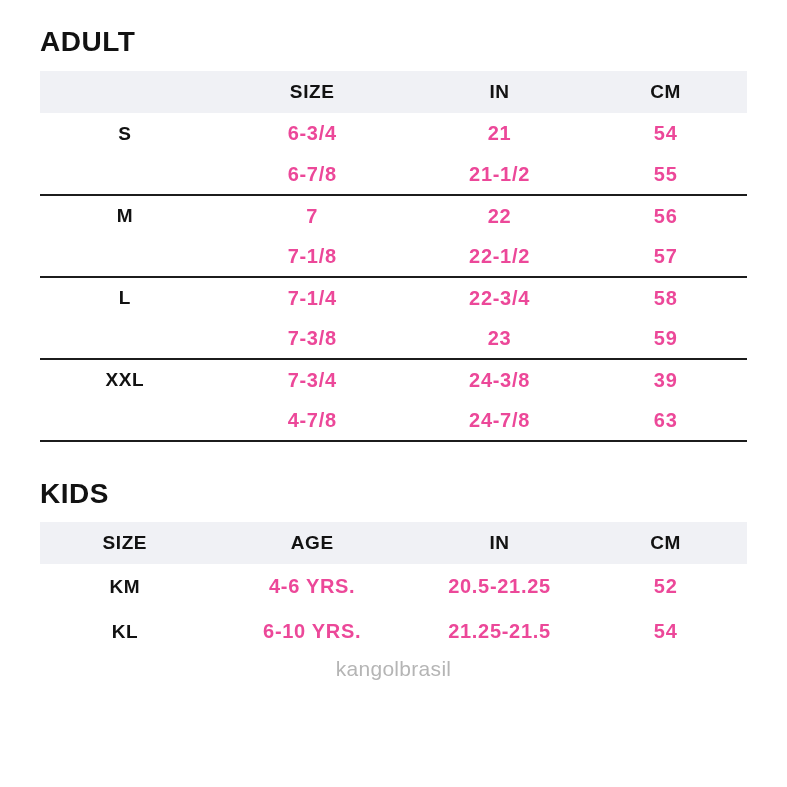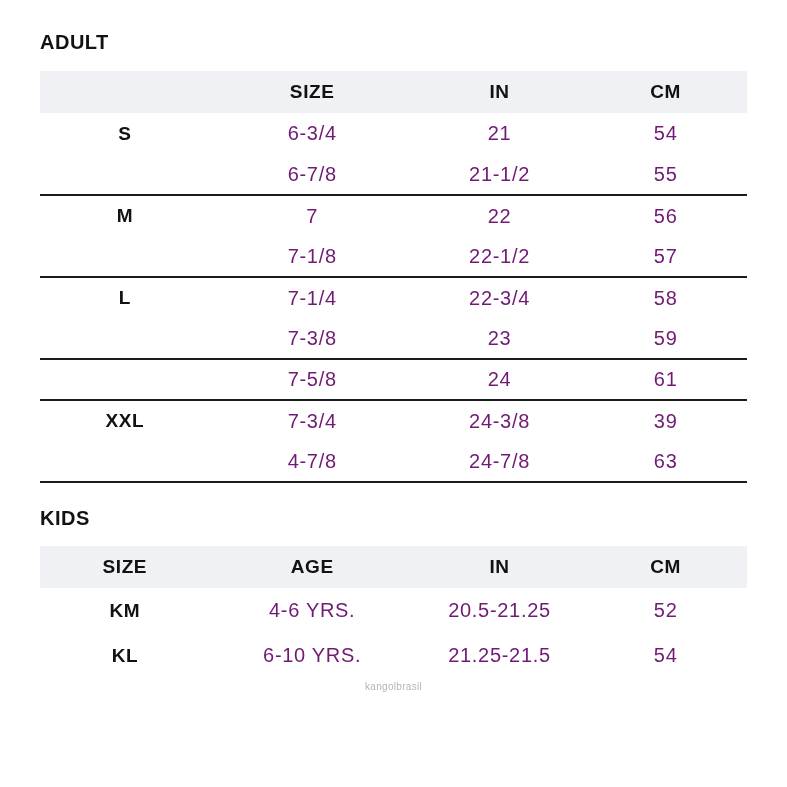--- a/index.html
+++ b/index.html
@@ -10,29 +10,29 @@
   }
   body {
     width: 787px;
     height: 787px;
     overflow: hidden;
   }
   .wrap {
     padding: 0 40px;
   }
   .section-title {
-    font-size: 20px;
+    font-size: 28px;
     font-weight: 900;
     color: #121212;
     letter-spacing: 0.5px;
     line-height: 30px;
     margin: 0;
   }
   .title-adult { padding-top: 27px; margin-bottom: 14px; }
-  .title-kids  { padding-top: 20px; margin-bottom: 13px; }
+  .title-kids  { padding-top: 37px; margin-bottom: 13px; }
 
   table {
     width: 100%;
     border-collapse: collapse;
     table-layout: fixed;
   }
   thead tr { height: 42px; }
   thead th {
     background: #f0f1f5;
     font-size: 19px;
@@ -40,38 +40,38 @@
     color: #121212;
     text-align: center;
     letter-spacing: 0.6px;
     vertical-align: middle;
     padding: 0;
   }
   td {
     text-align: center;
     vertical-align: middle;
     font-size: 20px;
-    font-weight: 400;
-    color: #701a75;
+    font-weight: 700;
+    color: #ec4899;
     letter-spacing: 0.7px;
     padding: 0;
   }
   td.lbl {
     font-weight: 700;
     font-size: 19px;
     color: #121212;
     letter-spacing: 0.5px;
   }
   .adult-table tbody { border-bottom: 2px solid #1c1c1c; }
   .adult-table tbody tr { height: 41px; }
   .kids-table tbody tr { height: 45px; }
 
   .watermark {
     text-align: center;
-    font-size: 10px;
+    font-size: 21px;
     color: #b5b5b5;
     letter-spacing: 0.3px;
     margin-top: 3px;
   }
 </style>
 </head>
 <body>
 
 <div class="wrap">
 
@@ -132,26 +132,20 @@
       </tr>
       <tr>
         <td class="lbl"></td>
         <td>7-3/8</td>
         <td>23</td>
         <td>59</td>
       </tr>
     </tbody>
 
     <tbody>
-      <tr>
-        <td class="lbl"></td>
-        <td>7-5/8</td>
-        <td>24</td>
-        <td>61</td>
-      </tr>
     </tbody>
 
     <tbody>
       <tr>
         <td class="lbl">XXL</td>
         <td>7-3/4</td>
         <td>24-3/8</td>
         <td>39</td>
       </tr>
       <tr>

